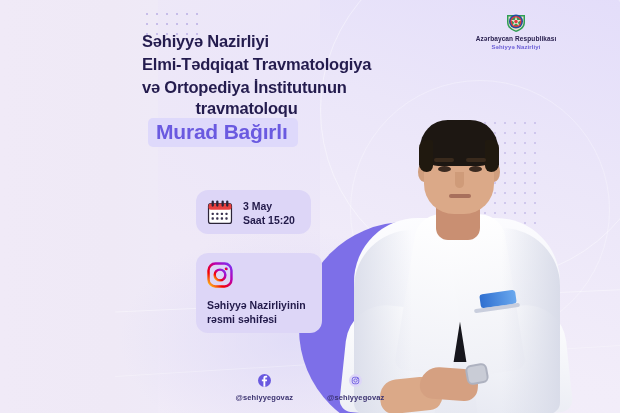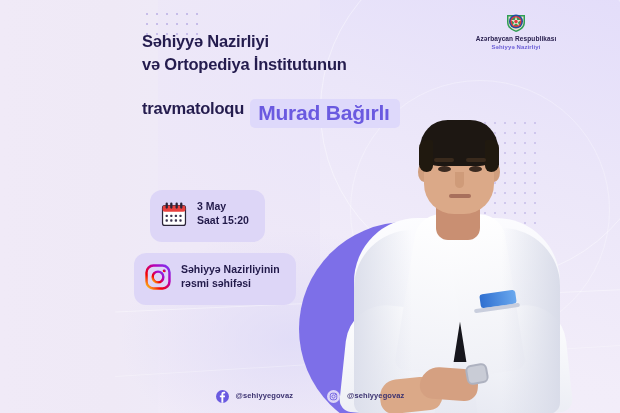--- a/index.html
+++ b/index.html
@@ -194,22 +194,23 @@
     position:absolute;left:142px;top:30px;width:290px;
     color:#241c4e;
     font-weight:bold;
     font-size:16.5px;
     line-height:23px;
     letter-spacing:-.2px;
   }
   .headline .ln{display:block;white-space:nowrap;}
   .name-row{
     position:absolute;left:142px;top:99px;
-    display:flex;align-items:flex-start;gap:0;
+    display:flex;align-items:flex-end;gap:0;
     white-space:nowrap;
+    flex-direction:column;
   }
   .name-pre{
     color:#241c4e;font-weight:bold;font-size:16.5px;letter-spacing:-.2px;
     position:relative;z-index:2;
   }
   .name-hl{
     position:relative;margin-left:6px;
     background:#ded9fb;
     border-radius:5px;
     padding:2px 10px 3px 8px;
@@ -223,40 +224,41 @@
     position:absolute;left:143px;top:146px;
     color:#241c4e;font-weight:bold;font-size:12.5px;letter-spacing:-.1px;
     white-space:nowrap;
   }
 
   
   .card{
     position:absolute;
     background:#ddd6f7;
     border-radius:12px;
-    display:flex;align-items:flex-end;gap:10px;
-    padding:9px 16px 15px 11px;
+    display:flex;align-items:flex-start;gap:10px;
+    padding:9px 16px 7px 11px;
+    margin-left:46px;
   }
   .card-date{left:150px;top:190px;}
-  .card-insta{left:134px;top:253px;}
+  .card-insta{left:150px;top:253px;flex-direction:column;}
   .card-txt{
     color:#221a4a;font-weight:bold;font-size:10.5px;line-height:14px;
     white-space:nowrap;
   }
   .card-txt .t2{font-weight:bold;}
 
   .cal-icon{width:26px;height:26px;position:relative;flex:0 0 26px;}
   .insta-icon{width:26px;height:26px;position:relative;flex:0 0 26px;}
 
   
   .footer{
     position:absolute;left:0;bottom:11px;width:620px;
     display:flex;justify-content:center;align-items:center;gap:34px;
   }
-  .f-item{display:flex;align-items:center;gap:7px;}
+  .f-item{display:flex;align-items:center;gap:7px;flex-direction:column;}
   .f-icon{width:13px;height:13px;position:relative;flex:0 0 13px;}
   .f-handle{
     color:#3b3270;font-size:7.5px;font-weight:bold;letter-spacing:.1px;white-space:nowrap;
   }
 </style>
 </head>
 <body>
 
 <div class="stage">
 
@@ -313,20 +315,21 @@
         <path d="M26 17 L28.6 24 L36 24 L30 28.4 L32.3 35.6 L26 31.2 L19.7 35.6 L22 28.4 L16 24 L23.4 24 Z" fill="#e8e2d0"></path>
         <circle cx="26" cy="27" r="3.4" fill="#e03a3e"></circle>
       </svg>
     </div>
     <div class="logo-l1">Azərbaycan Respublikası</div>
     <div class="logo-l2">Səhiyyə Nazirliyi</div>
   </div>
 
   <div class="headline">
     <span class="ln">Səhiyyə Nazirliyi</span>
+    <span class="ln">Elmi-Tədqiqat Travmatologiya</span>
     <span class="ln">və Ortopediya İnstitutunun</span>
   </div>
 
   <div class="name-row">
     <span class="name-pre">travmatoloqu</span>
     <span class="name-hl">
       <span>Murad Bağırlı</span>
     </span>
   </div>
 

